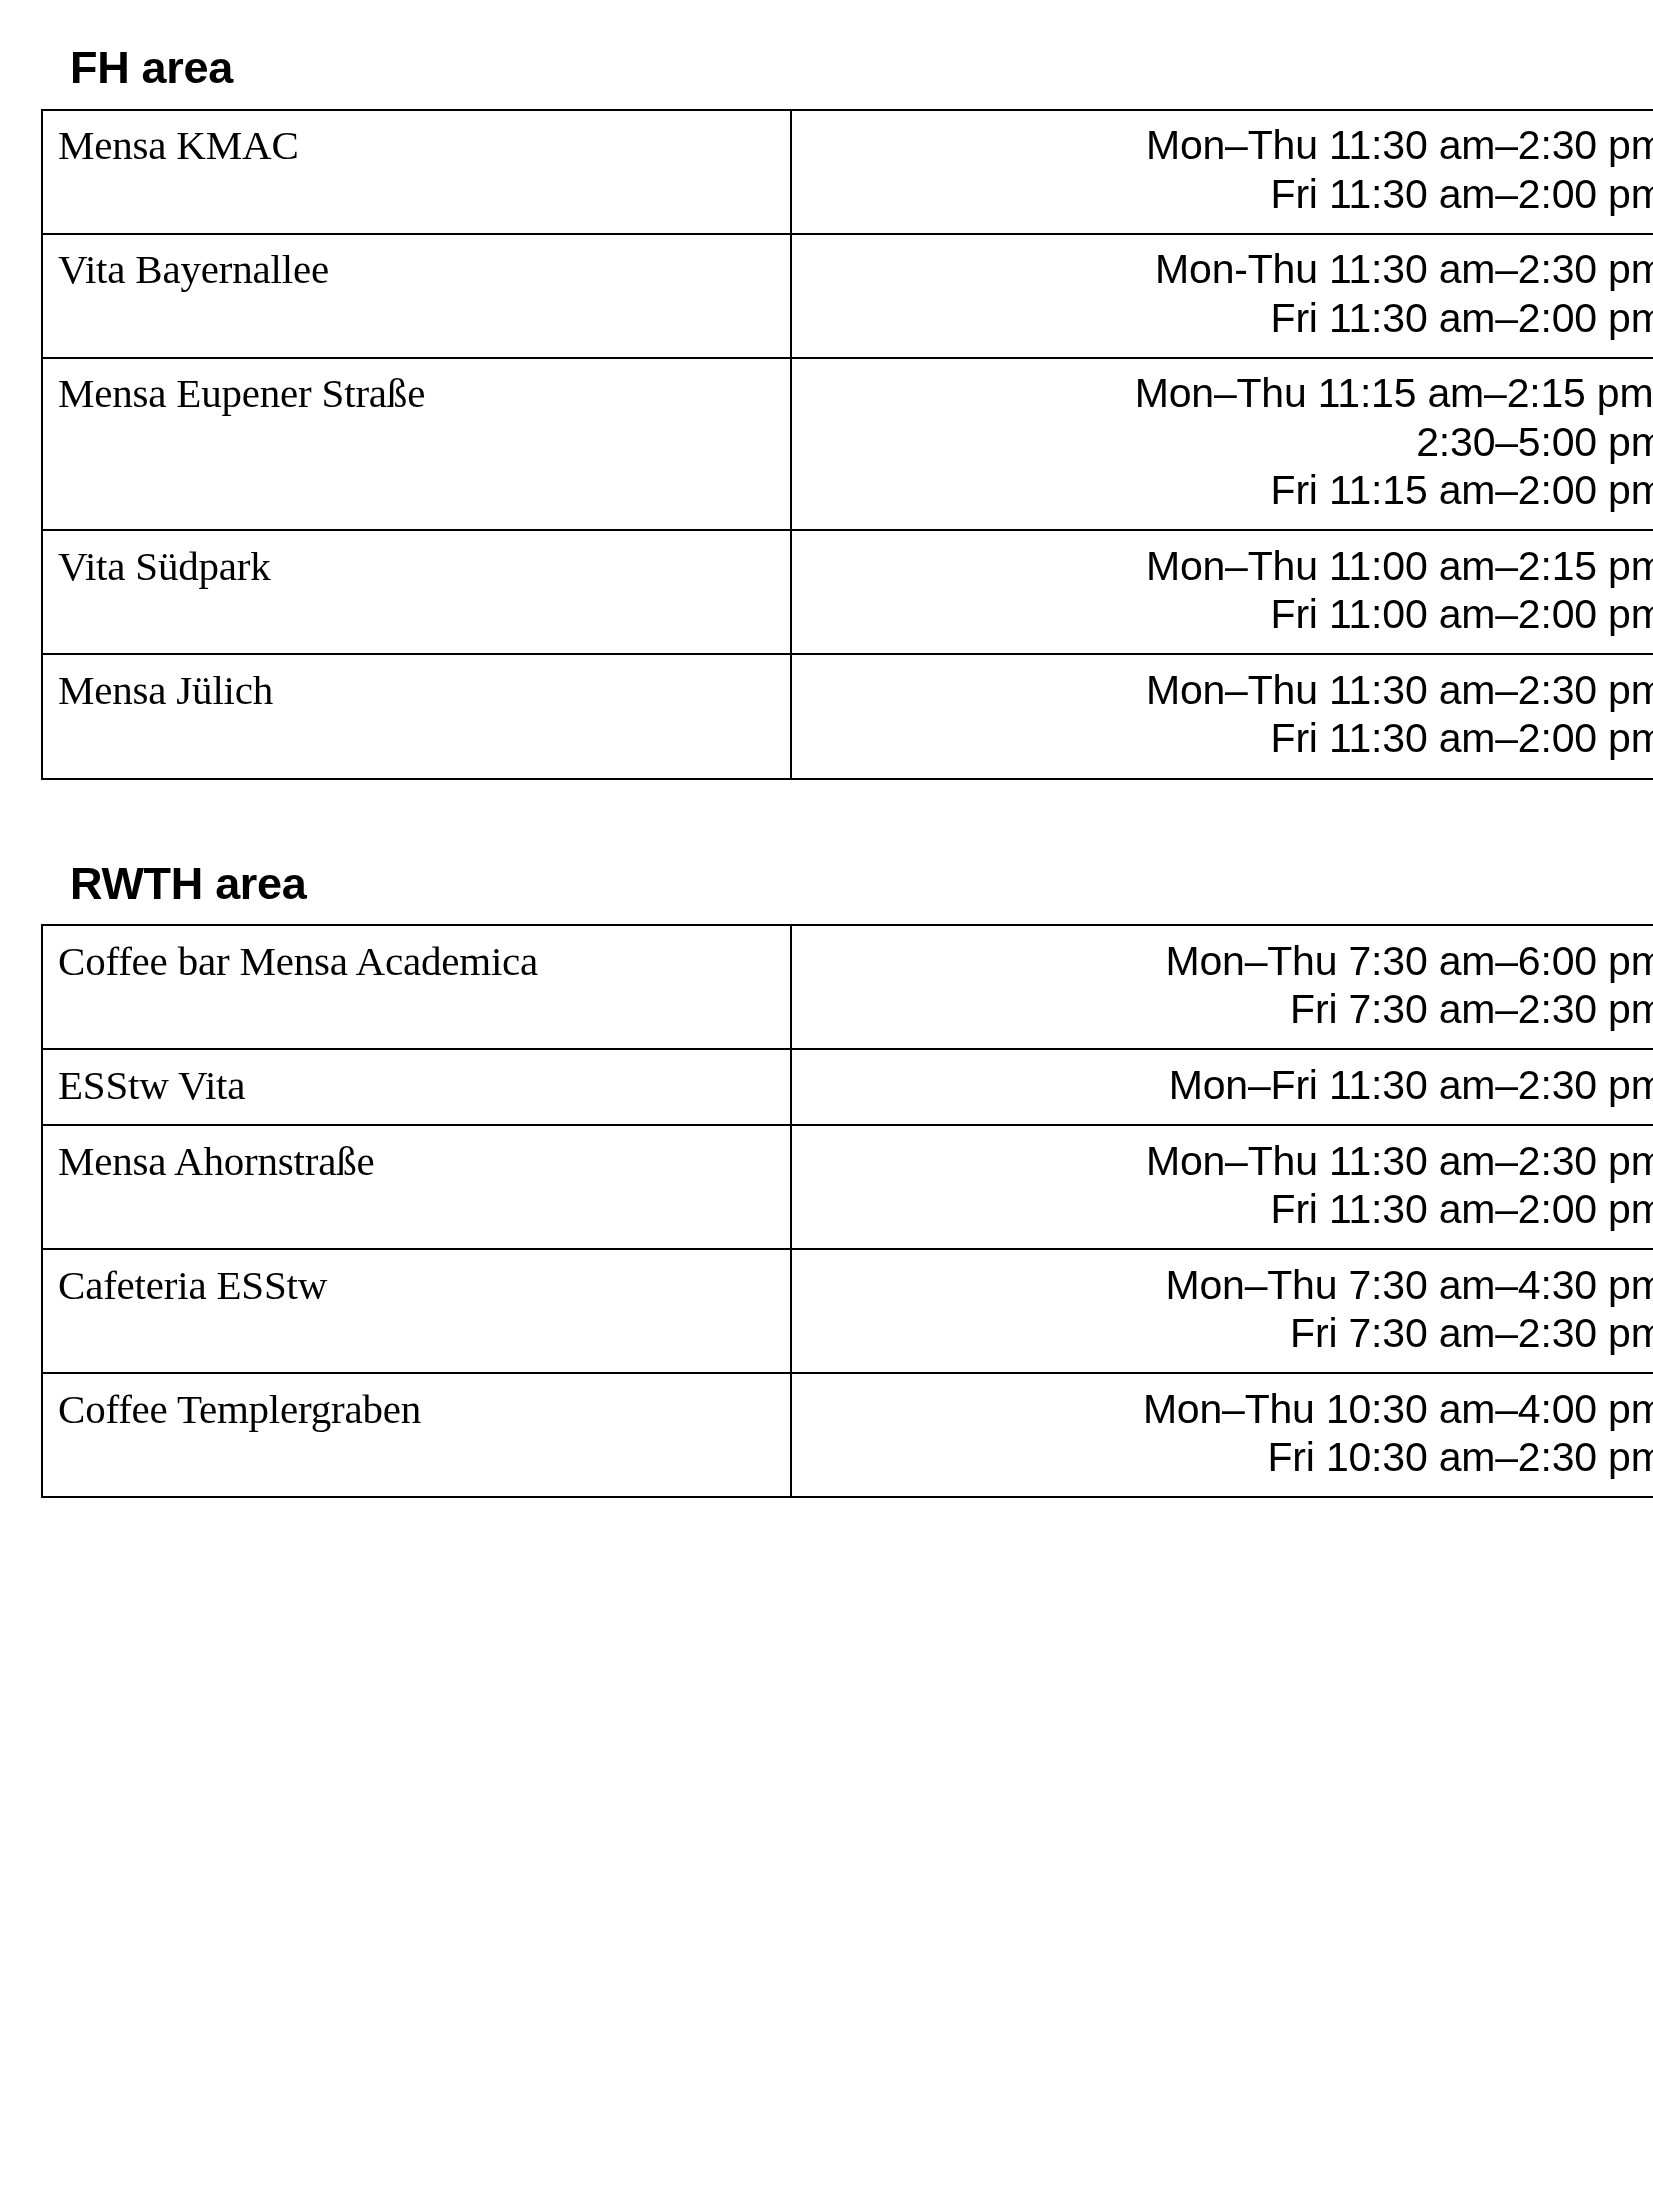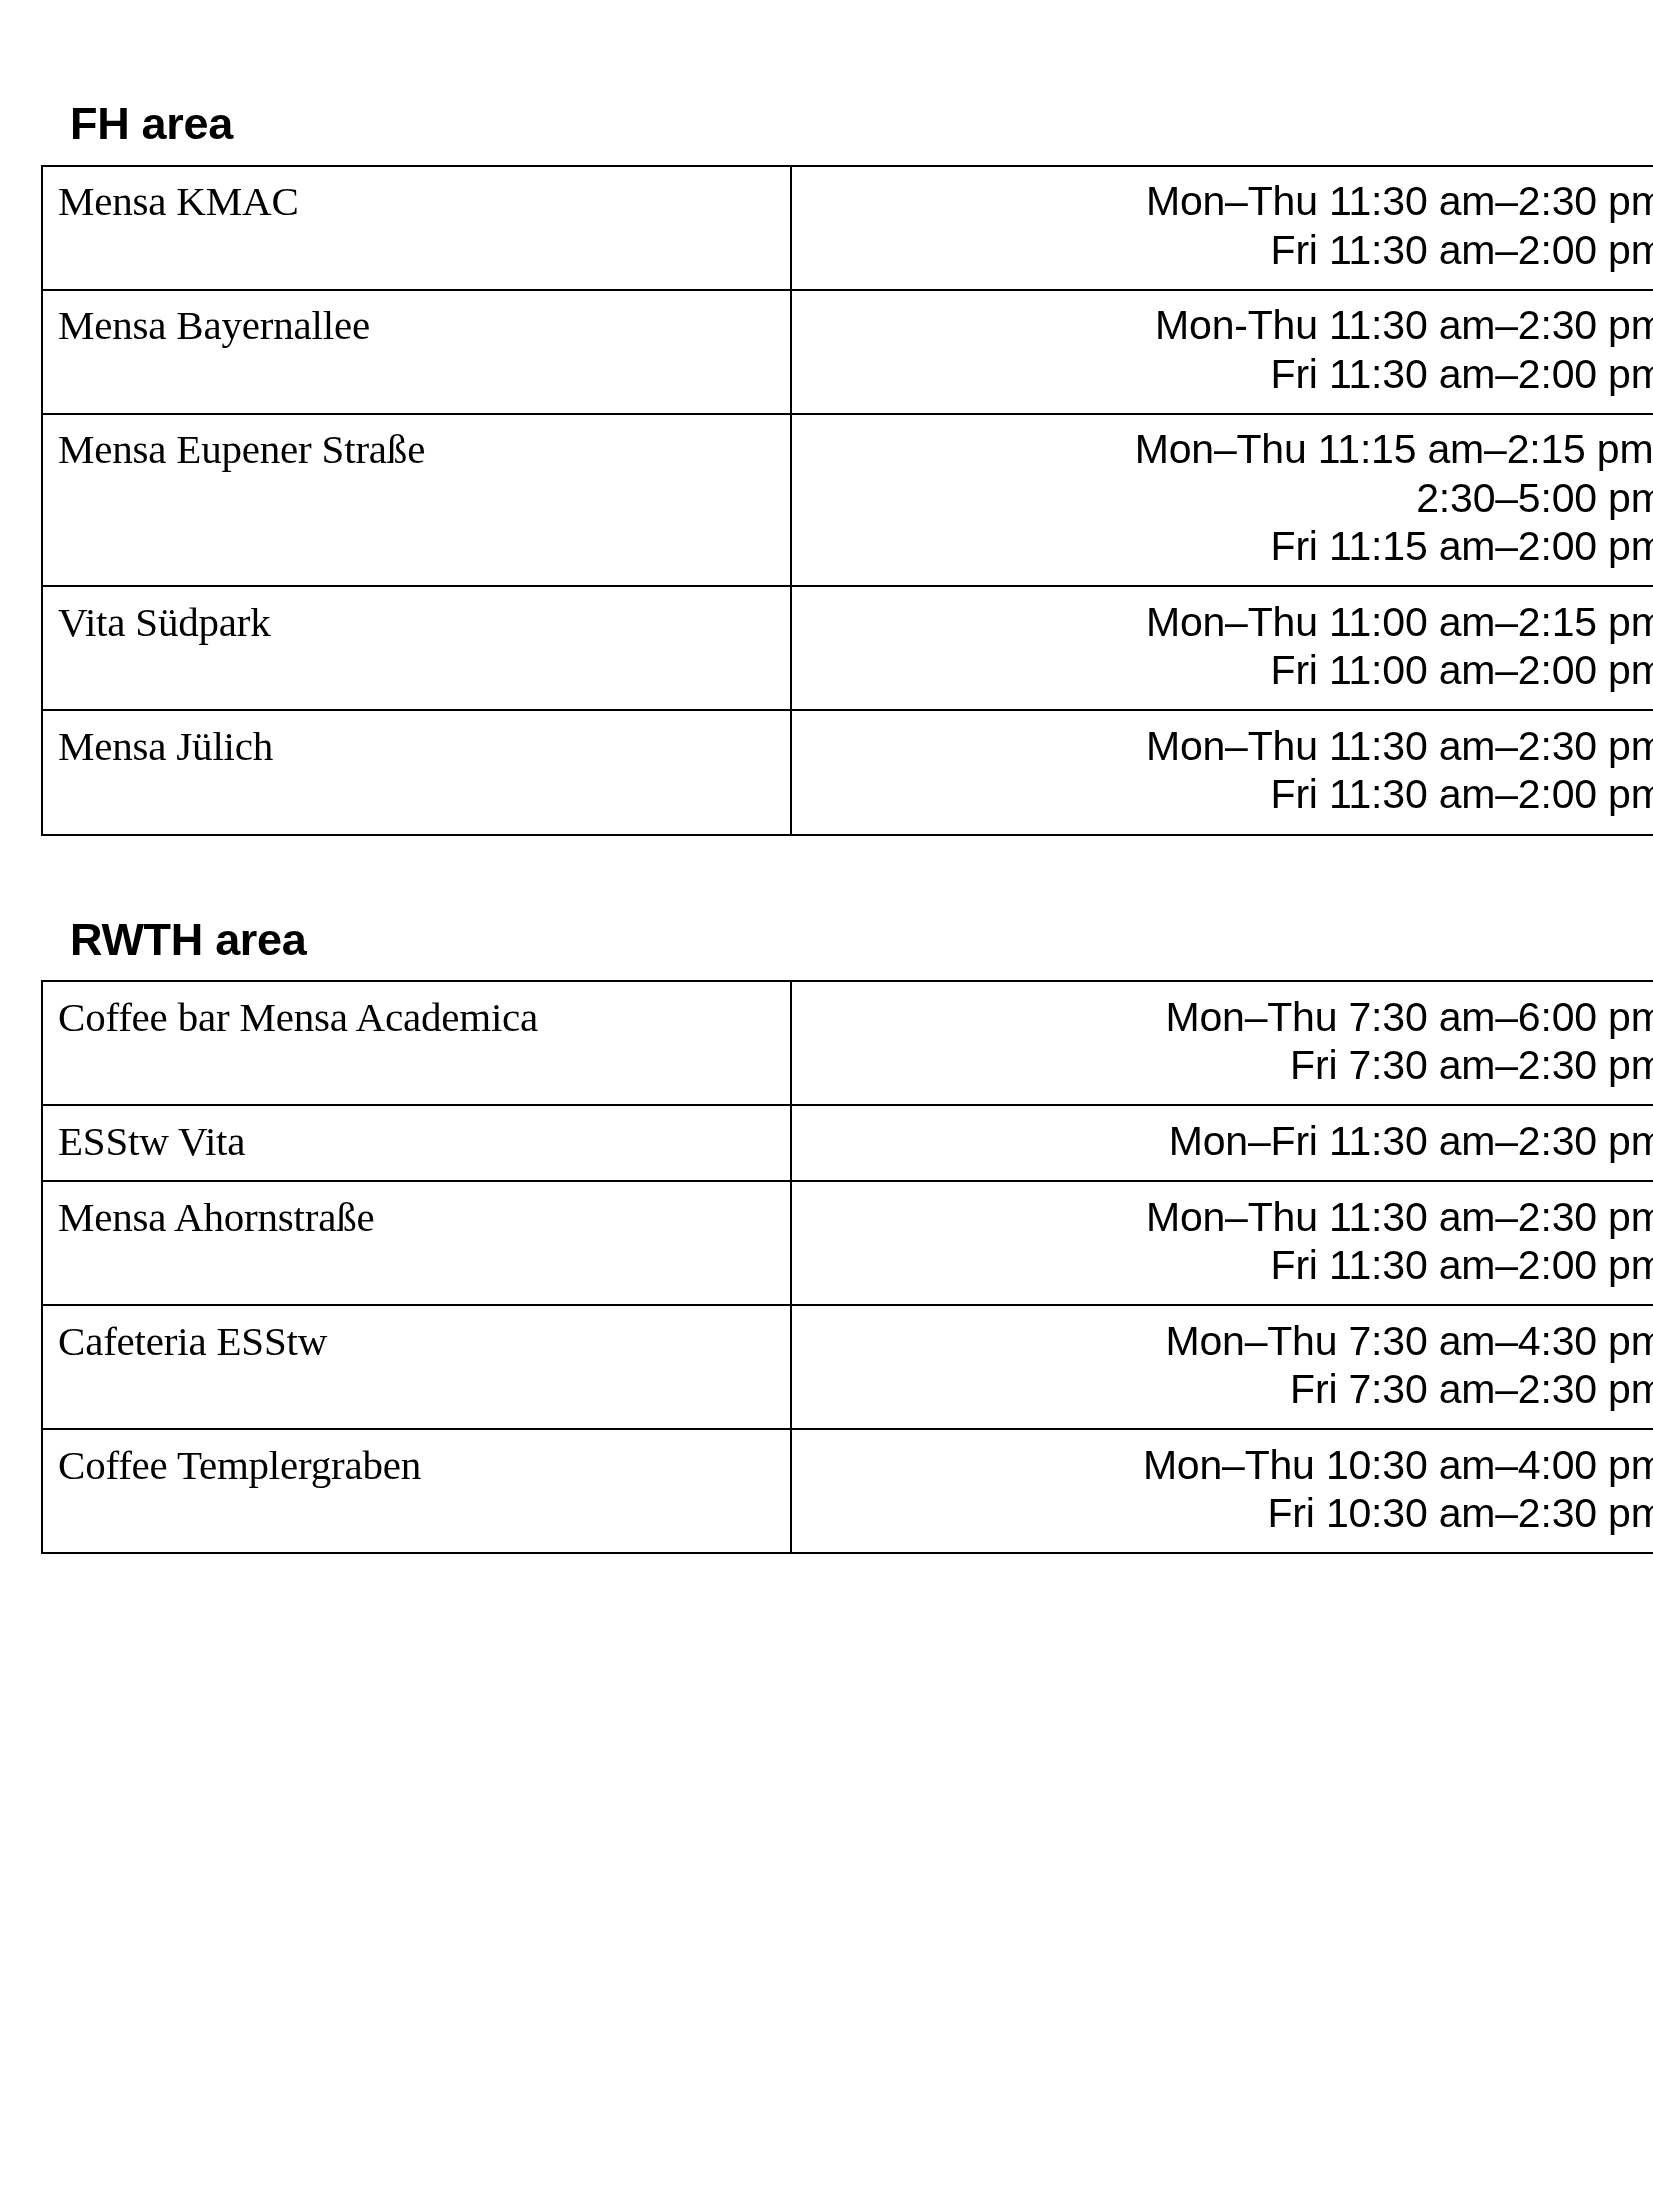--- a/index.html
+++ b/index.html
@@ -10,21 +10,21 @@
   body {
     width: 1654px;
     min-height: 2205px;
     font-family: "Liberation Sans", sans-serif;
     color: #000000;
     -webkit-font-smoothing: antialiased;
   }
   .page {
     box-sizing: border-box;
     width: 1654px;
-    padding: 100px 40px 40px 40px;
+    padding: 44px 40px 40px 40px;
   }
   .section {
     margin-bottom: 80px;
   }
   .section:last-child {
     margin-bottom: 8px;
   }
   .section-title {
     font-size: 45px;
     font-weight: bold;
@@ -72,21 +72,21 @@
         <table class="hours">
           <tbody>
             <tr>
               <td class="name">Mensa KMAC</td>
               <td class="times">
                 <span class="line">Mon–Thu 11:30 am–2:30 pm</span>
                 <span class="line">Fri 11:30 am–2:00 pm</span>
               </td>
             </tr>
             <tr>
-              <td class="name">Mensa Bayernallee</td>
+              <td class="name">Vita Bayernallee</td>
               <td class="times">
                 <span class="line">Mon-Thu 11:30 am–2:30 pm</span>
                 <span class="line">Fri 11:30 am–2:00 pm</span>
               </td>
             </tr>
             <tr>
               <td class="name">Mensa Eupener Straße</td>
               <td class="times">
                 <span class="line">Mon–Thu 11:15 am–2:15 pm/</span>
                 <span class="line">2:30–5:00 pm</span>

